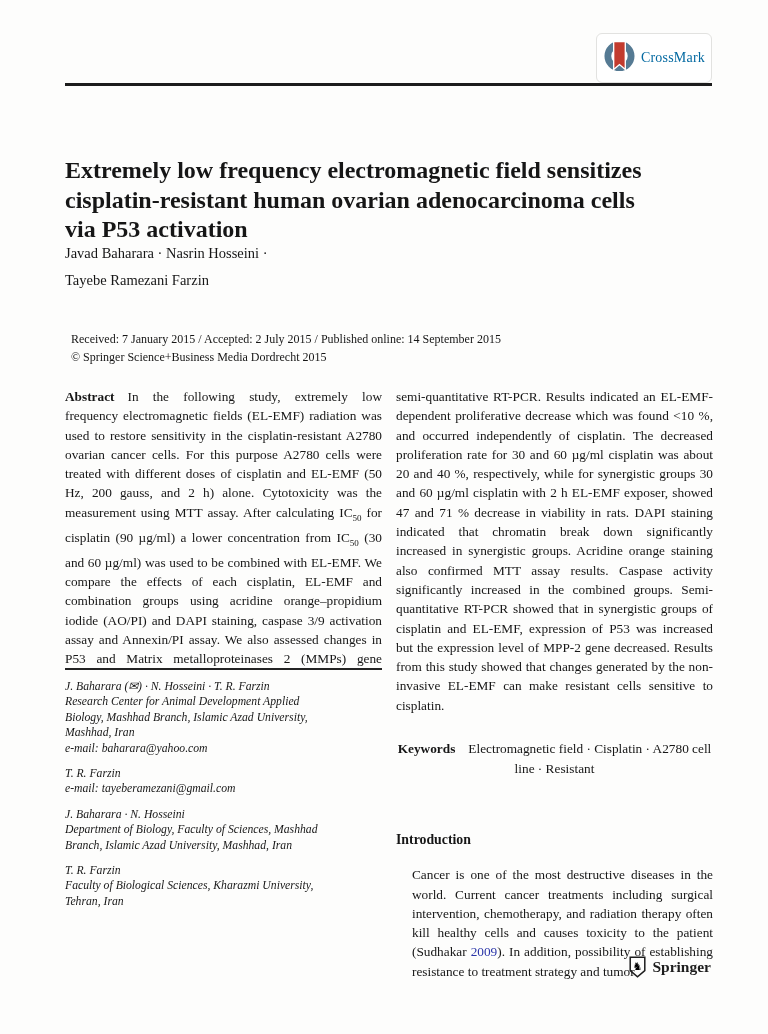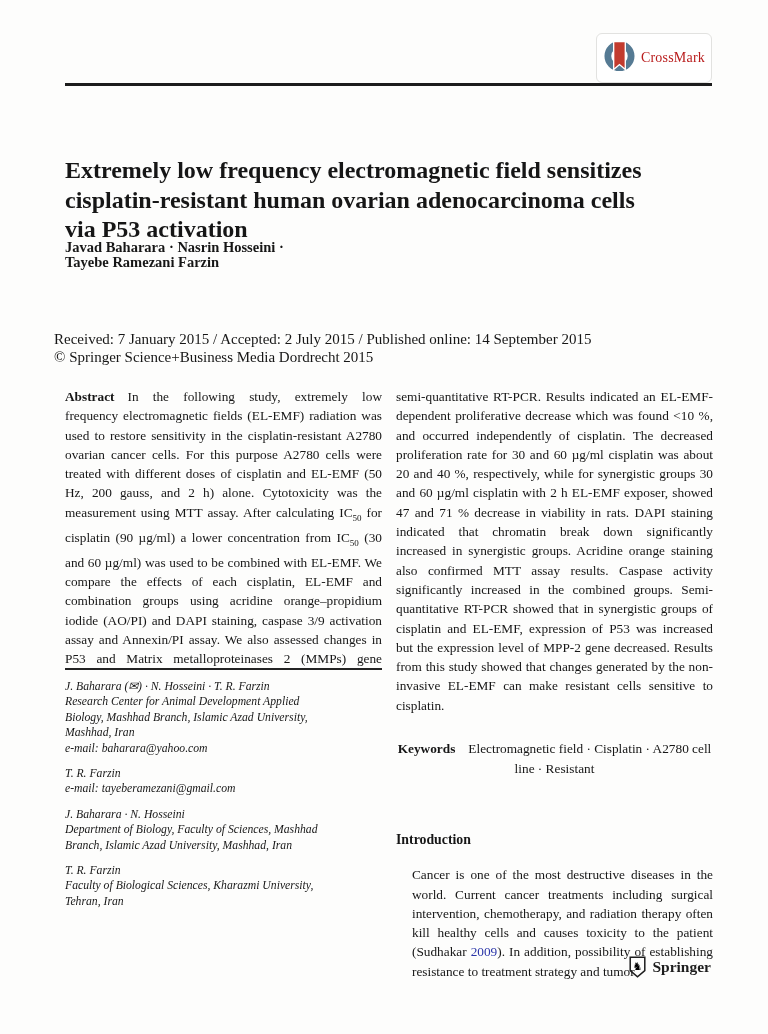--- a/index.html
+++ b/index.html
@@ -14,31 +14,31 @@
   .article-type-box {
     position:absolute; left:65px; top:85.5px; width:301px; height:25px;
     background:#b2b2b2; display:flex; align-items:center; padding-left:12px;
     font-size:13.5px; letter-spacing:3px; color:#141414;
   }
   .crossmark-badge {
     position:absolute; left:596px; top:33px; width:102px; height:44px;
     border:1px solid #e2e2e0; border-radius:6px; background:#fff;
     display:flex; align-items:center; gap:5px; padding:2px 6px; cursor:pointer;
   }
-  .crossmark-badge .cm-text { font-size:14px; color:#b91c1c; letter-spacing:.2px; }
+  .crossmark-badge .cm-text { font-size:14px; color:#0369a1; letter-spacing:.2px; }
   
   .paper-title {
     position:absolute; left:65px; top:140px; width:640px;
     font-size:24px; font-weight:bold; line-height:29.5px; white-space:pre-line;
   }
   .paper-authors {
-    position:absolute; left:65px; top:240px; font-size:14.5px; font-weight:bold;
-    line-height:15px; white-space:pre-line;
+    position:absolute; left:65px; top:240px; font-size:14.5px; font-weight:normal;
+    line-height:27px; white-space:pre-line;
   }
-  .paper-dates { position:absolute; left:54px; top:331px; font-size:15px; line-height:17.8px; }
+  .paper-dates { position:absolute; left:71px; top:331px; font-size:12px; line-height:17.8px; }
   
   .columns { position:absolute; left:65px; top:387px; width:648px; display:flex; gap:14px; }
   .col { width:317px; }
   .body-par { font-size:13.3px; line-height:19.3px; text-align:justify; margin:0; }
   .abs-wrap { height:281px; overflow:hidden; }
   .lead-label { font-weight:bold; padding-right:13px; }
   sub { font-size:9px; }
   .foot-rule { height:2px; background:#232323; margin:0 0 9px 0; border:0; }
   .footnote { font-size:11.7px; line-height:15.4px; margin:0 0 10px 0; white-space:pre-line;font-style:italic; }
   .keywords-par { font-size:13.3px; line-height:19.6px; margin:24px 0 0 0; text-align:center; }

